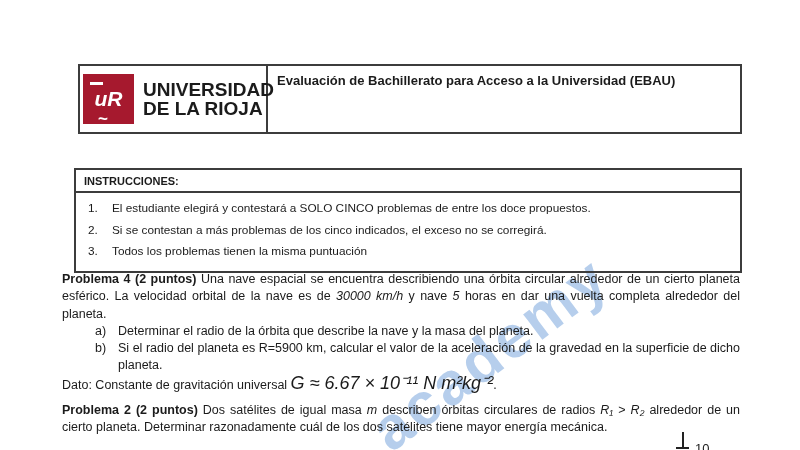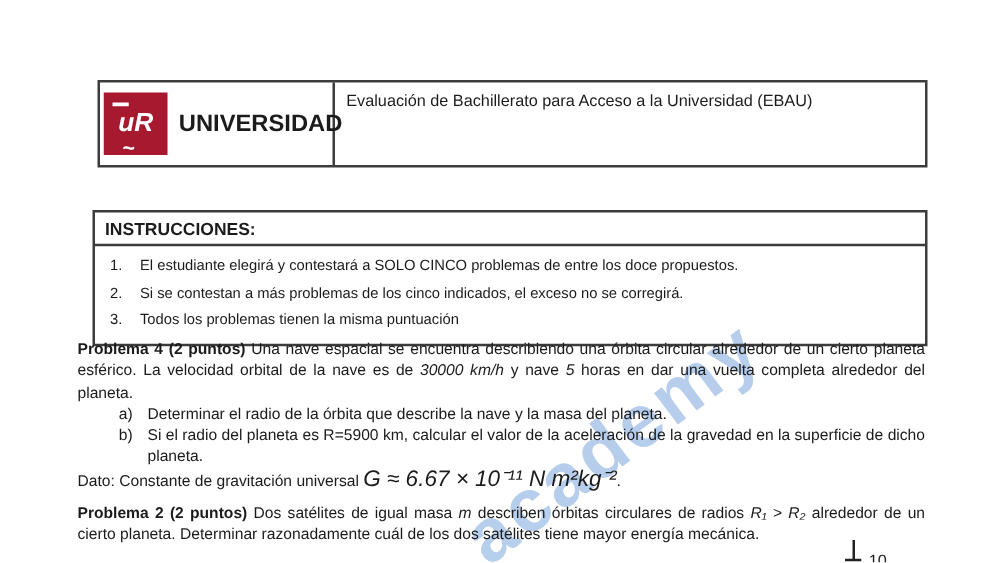--- a/index.html
+++ b/index.html
@@ -28,29 +28,29 @@
     font-weight:bold;font-size:21px;line-height:1;margin-top:-2px;text-align:center;
   }
   .logo-bar{position:absolute;top:8px;left:7px;width:13px;height:3px;background:#fff;}
   .logo-tilde{
     position:absolute;bottom:-3px;left:15px;color:#fff;
     font-size:17px;font-weight:bold;line-height:1;
   }
   .uni-name{margin-left:9px;font-weight:bold;font-size:19px;line-height:19px;}
   .header-right{flex:1;padding:4px 0 0 9px;font-size:13px;line-height:21px;}
   .info-line b{font-weight:bold;}
-  .bold{font-weight:normal;}
+  .bold{font-weight:bold;}
 
   
   .instructions-box{
     position:absolute;left:74px;top:168px;width:668px;
     border:2px solid #3c3c3c;box-sizing:border-box;background:transparent;
   }
   .instructions-title{
-    font-weight:bold;font-size:14px;padding:5px 8px 4px 8px;
+    font-weight:bold;font-size:11px;padding:5px 8px 4px 8px;
     border-bottom:2px solid #3c3c3c;
   }
   .instructions-list{padding:5px 10px 8px 12px;font-size:11.8px;line-height:21.5px;}
   .instr-item{display:flex;}
   .instr-num{flex:0 0 24px;}
   .instr-text{flex:1;}
 
   
   .watermark{
     position:absolute;left:255px;top:322px;width:470px;height:64px;
@@ -85,20 +85,21 @@
 
   <div class="header-box">
     <div class="header-left">
       <div class="logo" style="background: rgb(166, 25, 46);">
         <span class="logo-bar"></span>
         <span class="logo-text">uR</span>
         <span class="logo-tilde">~</span>
       </div>
       <div class="uni-name">
         <div>UNIVERSIDAD</div>
+        <div>DE LA RIOJA</div>
       </div>
     </div>
     <div class="header-right">
       <div class="info-line bold">Evaluación de Bachillerato para Acceso a la Universidad (EBAU)</div>
     </div>
   </div>
 
   <div class="instructions-box">
     <div class="instructions-title">INSTRUCCIONES:</div>
     <div class="instructions-list">

